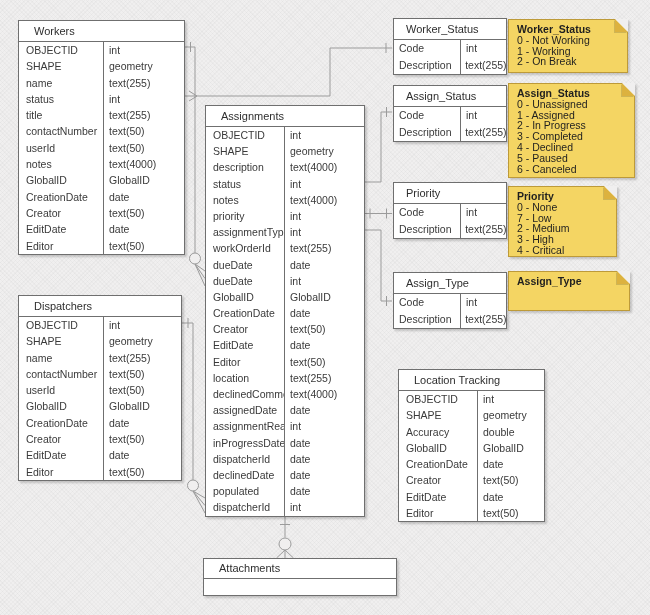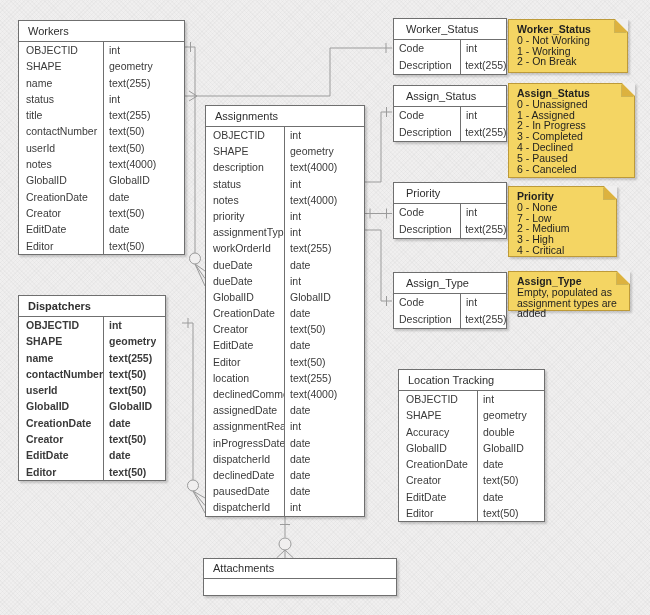--- a/index.html
+++ b/index.html
@@ -19,32 +19,32 @@
   svg.wires{position:absolute;left:0;top:0;pointer-events:none;}
   .connector{stroke:var(--line);stroke-width:1;fill:none;}
   .conn-circle{stroke:var(--line);stroke-width:1;fill:var(--bg);}
 
   .entity{
     position:absolute;background:#fff;border:1px solid var(--box-border);
     box-shadow:1.5px 1.5px 2px rgba(0,0,0,.18);box-sizing:border-box;
   }
   .etitle{
     height:20px;line-height:20px;border-bottom:1px solid var(--box-border);
-    font-size:11px;padding-left:9px;white-space:nowrap;color:#2e2e2e;
+    font-size:11px;padding-left:15px;white-space:nowrap;color:#2e2e2e;
   }
   .erows{position:relative;}
   .divider{position:absolute;top:0;bottom:0;width:0;border-left:1px solid var(--box-border);}
   .erow{display:flex;height:16.3px;line-height:16.3px;font-size:10.5px;white-space:nowrap;}
   .fname{padding-left:7px;box-sizing:border-box;overflow:hidden;}
   .ftype{padding-left:6px;overflow:hidden;}
 
   
   #workers{left:18px;top:20px;width:167px;}
   #workers .divider{left:84px;} #workers .fname{width:84px;}
-  #dispatchers{left:18px;top:295px;width:148px;font-weight:bold;}
+  #dispatchers{left:18px;top:295px;width:164px;}
   #dispatchers .divider{left:84px;} #dispatchers .fname{width:84px;}
   #assignments{left:205px;top:105px;width:160px;}
   #assignments .divider{left:78px;} #assignments .fname{width:78px;}
   #assignments .erow{height:16.2px;line-height:16.2px;}
   .small{width:114px;}
   .small .divider{left:66px;} .small .fname{width:66px;padding-left:5px;}
   .small .erow{height:17px;line-height:17px;}
   .small .etitle{padding-left:12px;}
   #worker-status{left:393px;top:18px;}
   #assign-status{left:393px;top:85px;}
@@ -315,21 +315,21 @@
       </div>
       <div class="erow">
         <span class="fname">dispatcherId</span>
         <span class="ftype">date</span>
       </div>
       <div class="erow">
         <span class="fname">declinedDate</span>
         <span class="ftype">date</span>
       </div>
       <div class="erow">
-        <span class="fname">pausedDate</span>
+        <span class="fname">populated</span>
         <span class="ftype">date</span>
       </div>
       <div class="erow">
         <span class="fname">dispatcherId</span>
         <span class="ftype">int</span>
       </div>
     </div>
 </div>
 
 <div class="entity small" id="worker-status">
@@ -477,17 +477,13 @@
       <div>2 - Medium</div>
       <div>3 - High</div>
       <div>4 - Critical</div>
     </div>
 </div>
 
 <div class="note" id="note-assign-type">
   <span class="fold-flap"></span>
   <span class="fold-cut"></span>
   <div class="ntitle">Assign_Type</div>
-  <div class="nlines">
-      <div>Empty, populated as</div>
-      <div>assignment types are added</div>
-    </div>
 </div>
 
 </body></html>

